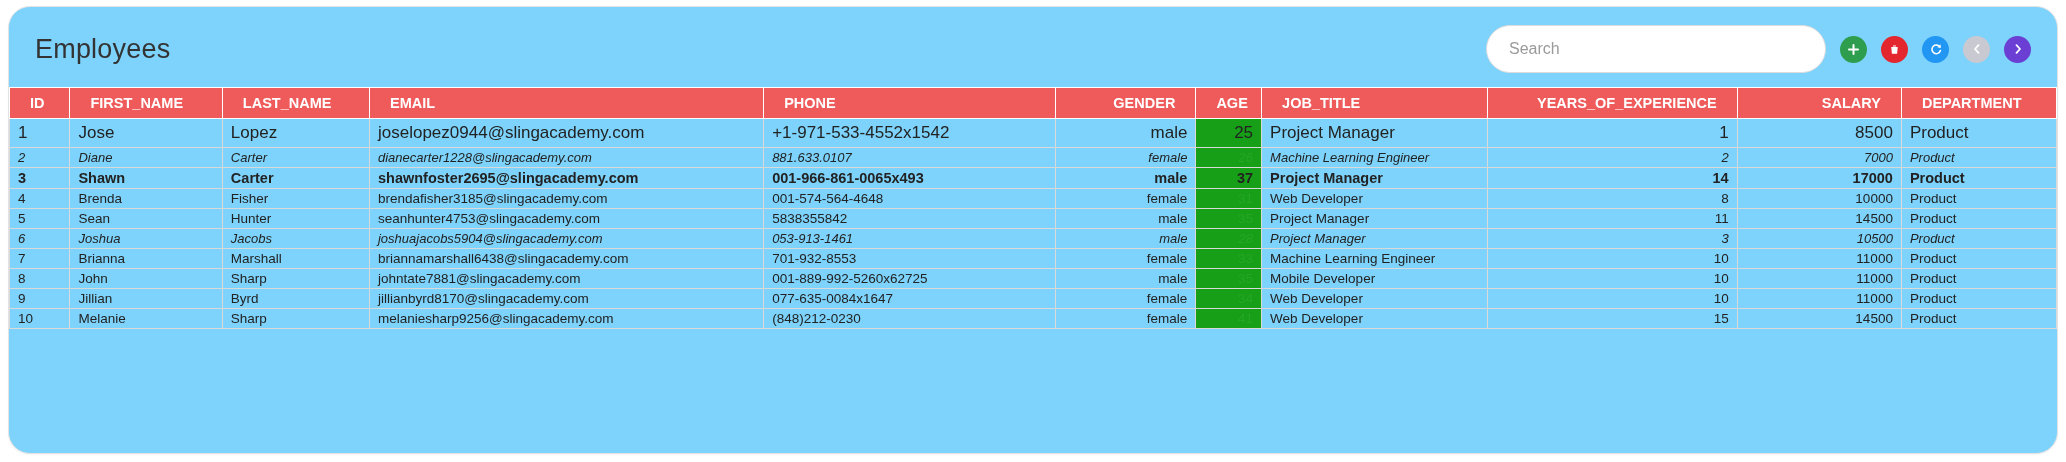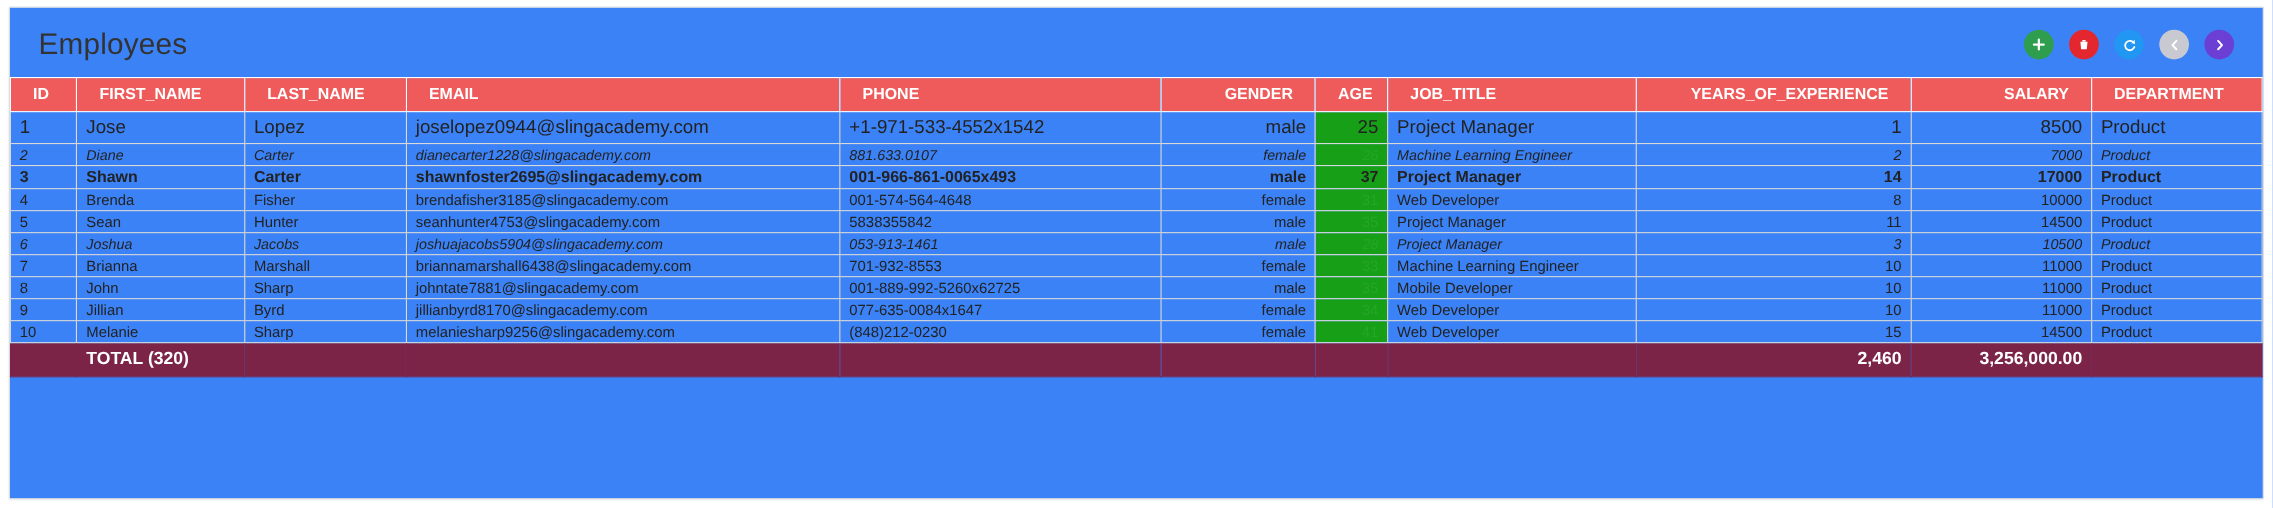--- a/index.html
+++ b/index.html
@@ -13,24 +13,24 @@
   }
   .page {
     width: 2066px;
     height: 462px;
     box-sizing: border-box;
     padding: 6px 8px;
     background: #ffffff;
   }
   .card {
     border: 1px solid #e3e3e3;
-    border-radius: 1px;
+    border-radius: 22px;
     height: 448px;
     box-sizing: border-box;
-    background: #3b82f6;
+    background: #7dd3fc;
     box-shadow: 0 1px 2px rgba(0,0,0,0.04);
     overflow: hidden;
   }
   .toolbar {
     display: flex;
     align-items: center;
     justify-content: space-between;
     padding: 18px 26px 14px 26px;
     box-sizing: border-box;
   }
@@ -142,20 +142,21 @@
 </style>
 </head>
 <body>
 
 <div class="page">
   <div class="card">
 
     <div class="toolbar">
       <div class="page-title">Employees</div>
       <div class="toolbar-right">
+        <input class="search-box" type="text" placeholder="Search" style="">
         <button class="icon-btn icon-add">
           <span>
             <svg width="13" height="13" viewBox="0 0 13 13">
                 <path d="M6.5 2v9M2 6.5h9" stroke="#fff" stroke-width="2" stroke-linecap="round"></path>
               </svg>
           </span>
         </button>
         <button class="icon-btn icon-delete">
           <span>
             <svg width="13" height="13" viewBox="0 0 14 14">
@@ -341,30 +342,17 @@
           <td>Sharp</td>
           <td>melaniesharp9256@slingacademy.com</td>
           <td>(848)212-0230</td>
           <td class="center">female</td>
           <td class="age-cell age-dim">41</td>
           <td>Web Developer</td>
           <td class="num">15</td>
           <td class="num">14500</td>
           <td>Product</td>
         </tr>
-        <tr class="total-row">
-          <td></td>
-          <td>TOTAL (320)</td>
-          <td></td>
-          <td></td>
-          <td></td>
-          <td></td>
-          <td></td>
-          <td></td>
-          <td class="num">2,460</td>
-          <td class="num">3,256,000.00</td>
-          <td></td>
-        </tr>
       </tbody>
     </table>
 
   </div>
 </div>
 
 </body></html>

